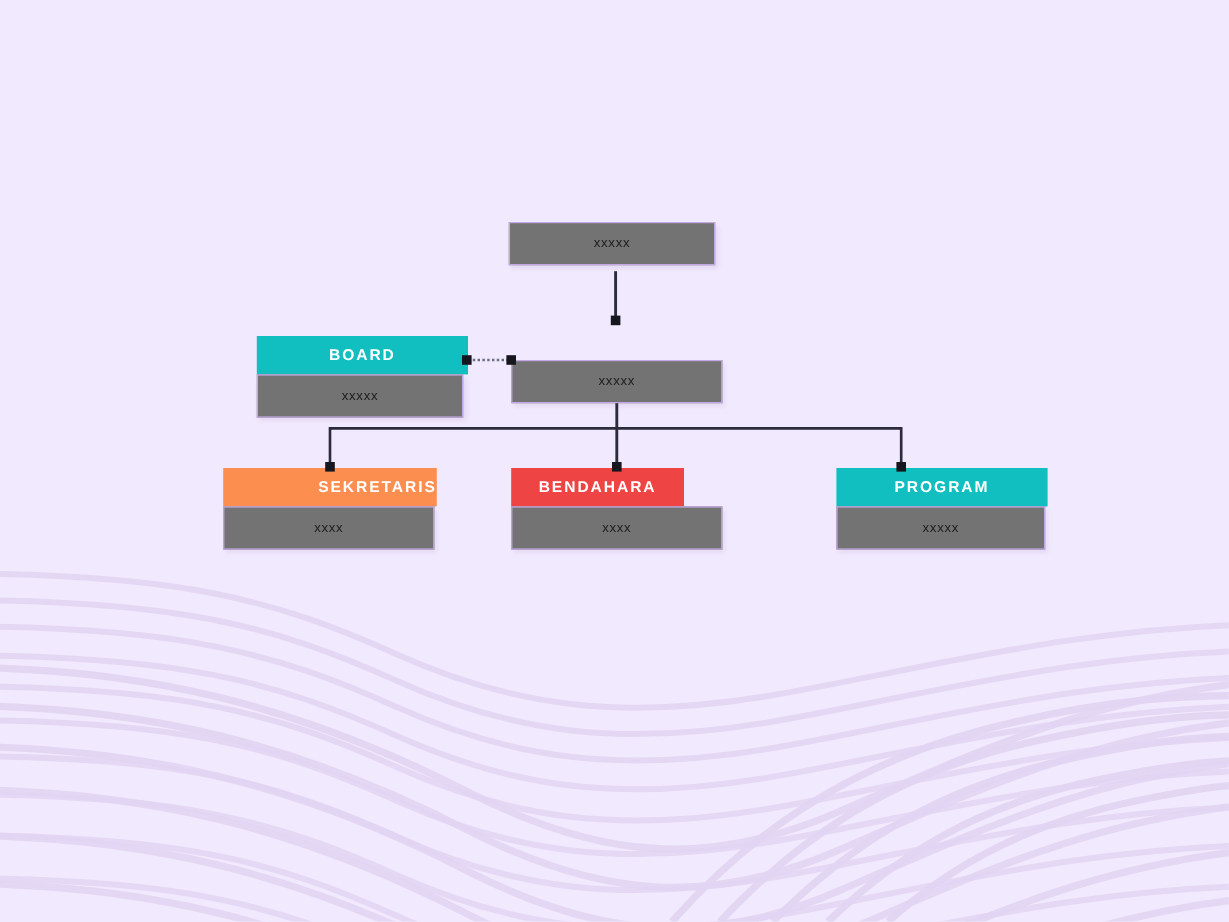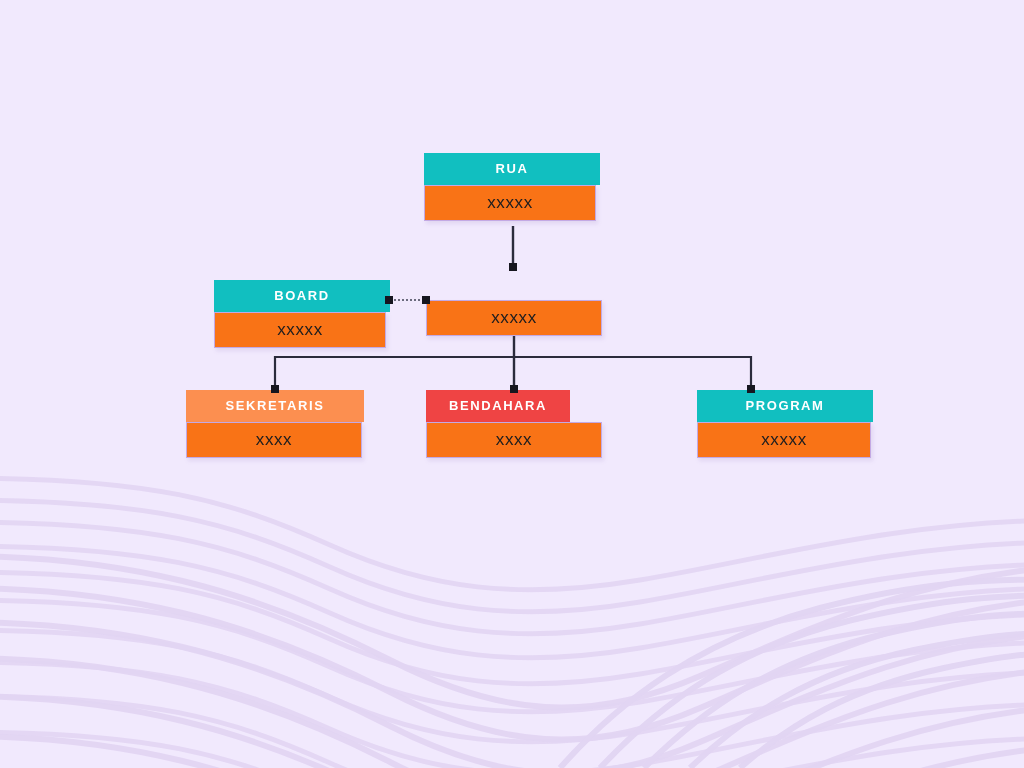--- a/index.html
+++ b/index.html
@@ -62,27 +62,27 @@
     font-size: 13px;
     font-weight: bold;
     letter-spacing: 1.6px;
     box-sizing: border-box;
     white-space: nowrap;
     overflow: hidden;
   }
   .node-body {
     position: absolute;
     top: 32px;
-    background: #f97316;
+    background: #737373;
     border: 1px solid #c3a9e4;
     box-sizing: border-box;
     height: 36px;
     line-height: 34px;
     text-align: center;
-    font-size: 17px;
+    font-size: 11px;
     color: #1d1d1f;
     letter-spacing: 0.6px;
     box-shadow: 2px 3px 4px rgba(120, 90, 170, 0.13);
     white-space: nowrap;
     overflow: hidden;
   }
 </style>
 </head>
 <body style="background: rgb(241, 233, 253);">
 
@@ -141,35 +141,34 @@
     <path d="M275 390 L275 357 L751 357 L751 390" stroke="#2b2b3c" stroke-width="2.2" fill="none"></path>
     <rect x="271" y="385" width="8" height="8" fill="#16161f"></rect>
     <rect x="510" y="385" width="8" height="8" fill="#16161f"></rect>
     <rect x="747" y="385" width="8" height="8" fill="#16161f"></rect>
   </g>
 </svg>
 
 <div id="org-chart">
 
   <div class="node" style="left: 424px; top: 153px; width: 176px; height: 68px;">
-    <div class="node-header" style="width: 176px; background: rgb(17, 191, 192);">RUA</div>
     <div class="node-body" style="width: 172px; left: 0px;">xxxxx</div>
   </div>
 
   <div class="node" style="left: 214px; top: 280px; width: 176px; height: 80px;">
     <div class="node-header" style="width: 176px; background: rgb(17, 191, 192);">BOARD</div>
     <div class="node-body" style="width: 172px; left: 0px;">xxxxx</div>
   </div>
 
   <div class="node" style="left: 426px; top: 268px; width: 178px; height: 68px;">
     <div class="node-body" style="width: 176px; left: 0px;">xxxxx</div>
   </div>
 
   <div class="node" style="left: 186px; top: 390px; width: 178px; height: 68px;">
-    <div class="node-header" style="width: 178px; background: rgb(252, 143, 80);">SEKRETARIS</div>
+    <div class="node-header" style="width: 178px; background: rgb(252, 143, 80); text-align: right;">SEKRETARIS</div>
     <div class="node-body" style="width: 176px; left: 0px;">xxxx</div>
   </div>
 
   <div class="node" style="left: 426px; top: 390px; width: 178px; height: 68px;">
     <div class="node-header" style="width: 144px; background: #ef4444;">BENDAHARA</div>
     <div class="node-body" style="width: 176px; left: 0px;">xxxx</div>
   </div>
 
   <div class="node" style="left: 662px; top: 390px; width: 176px; height: 68px; margin-left: 35px;">
     <div class="node-header" style="width: 176px; background: rgb(17, 191, 192);">PROGRAM</div>

